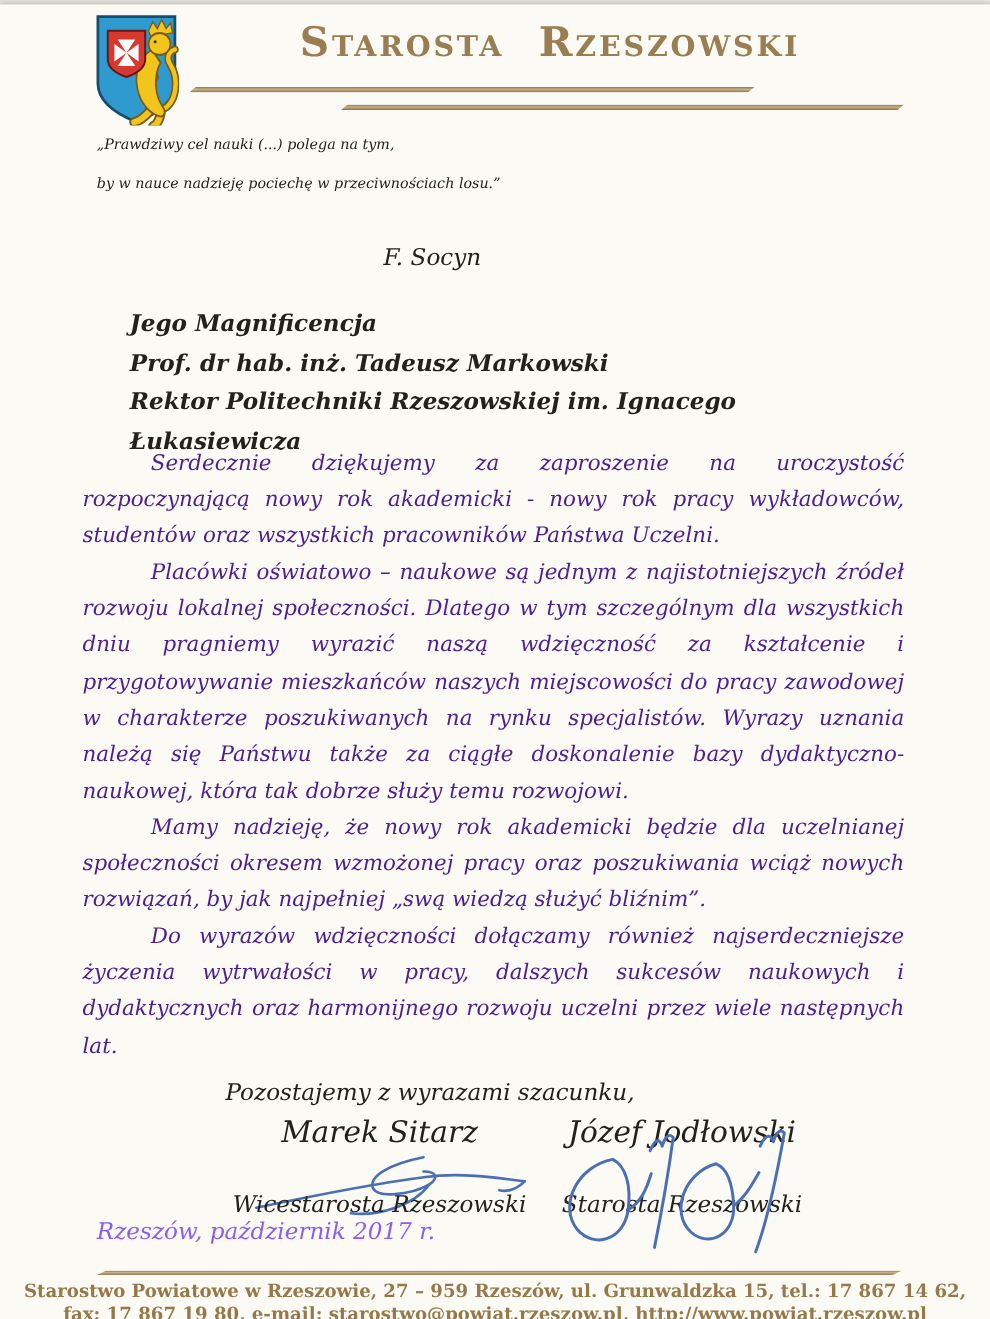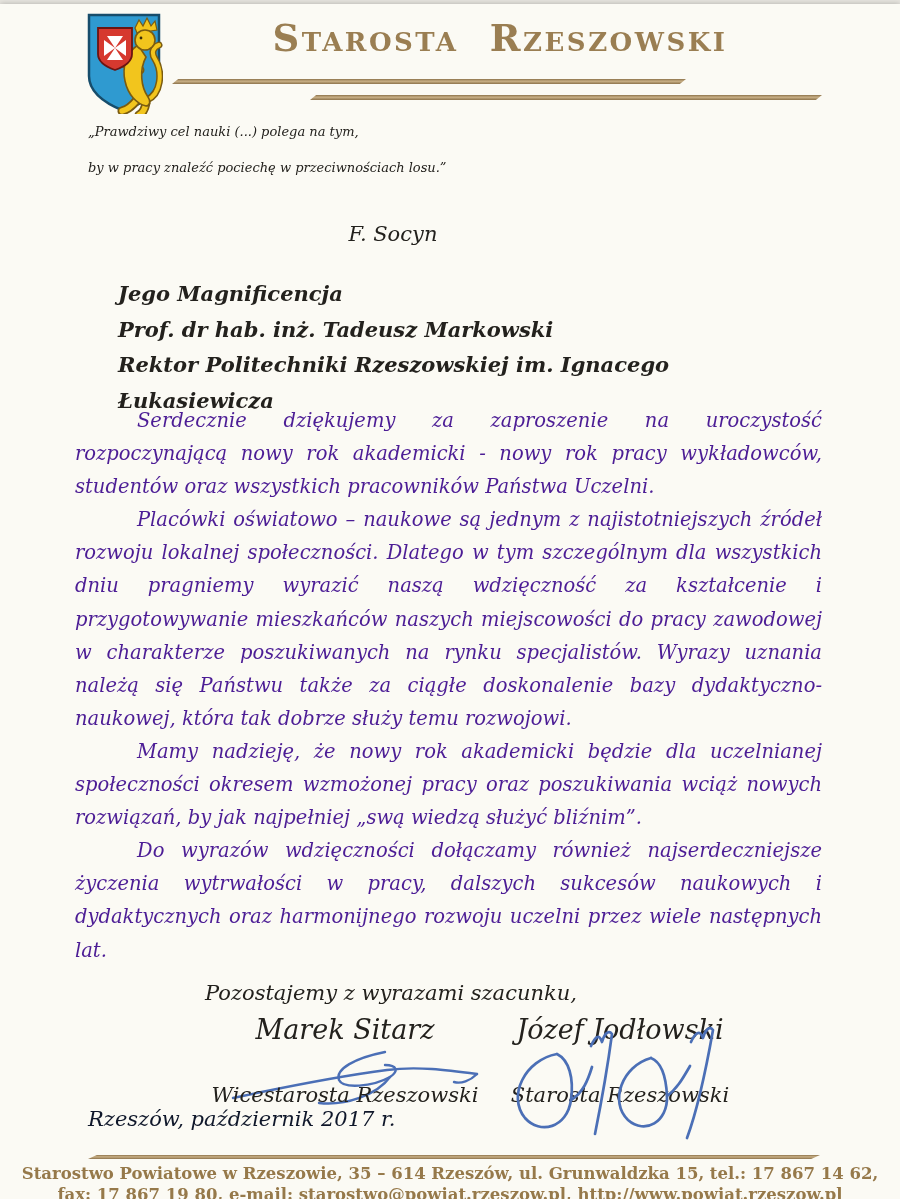--- a/index.html
+++ b/index.html
@@ -57,21 +57,21 @@
   .sig-name.left{left:235px;width:220px;}
   .sig-name.right{left:500px;width:240px;}
   .sig-title{position:absolute;top:1079px;font-style:italic;font-size:21px;color:#23211d;text-align:center;}
   .sig-title.left{left:210px;width:270px;}
   .sig-title.right{left:500px;width:240px;}
   .sig-svg{position:absolute;pointer-events:none;}
   .sig-svg.left{left:225px;top:1032px;width:265px;height:75px;}
   .sig-svg.right{left:495px;top:1012px;width:250px;height:125px;z-index:3;}
   .dateline{
     position:absolute;left:88px;top:1103px;
-    font-style:italic;font-size:21px;color:#0f172a;
+    font-style:italic;font-size:21px;color:#8b5cf6;
   }
   
   .footer-rule{left:88px;top:1151px;width:732px;height:4px;}
   .footer-text{
     position:absolute;left:0;top:1159px;width:900px;text-align:center;
     font-weight:bold;font-size:16.5px;line-height:21px;color:#96794a;
   }
 </style>
 </head>
 <body>
@@ -104,21 +104,21 @@
     <path d="M13,16 H47 V42 Q47,52 30,58 Q13,52 13,42 Z" fill="#d6392f" stroke="#6b1512" stroke-width="1.8"></path>
     <path d="M30,36 L22,24 L38,24 Z  M30,36 L22,48 L38,48 Z  M30,36 L19,28 L19,44 Z  M30,36 L41,28 L41,44 Z" fill="#ffffff"></path>
   </svg>
 
   <div class="title">Starosta Rzeszowski</div>
   <div class="gold-rule rule1"></div>
   <div class="gold-rule rule2"></div>
 
   <div class="quote">
     <div>„Prawdziwy cel nauki (...) polega na tym,</div>
-    <div>by w pracy znaleźć pociechę w przeciwnościach losu.”</div>
+    <div>by w nauce nadzieję pociechę w przeciwnościach losu.”</div>
   </div>
   <div class="quote-author">F. Socyn</div>
 
   <div class="recipient">
     <div>Jego Magnificencja</div>
     <div>Prof. dr hab. inż. Tadeusz Markowski</div>
     <div>Rektor Politechniki Rzeszowskiej im. Ignacego Łukasiewicza</div>
   </div>
 
   <div class="body-text">
@@ -153,17 +153,17 @@
     </g>
   </svg>
 
   <div class="sig-title left">Wicestarosta Rzeszowski</div>
   <div class="sig-title right">Starosta Rzeszowski</div>
 
   <div class="dateline">Rzeszów, październik 2017 r.</div>
 
   <div class="gold-rule footer-rule"></div>
   <div class="footer-text">
-    <div>Starostwo Powiatowe w Rzeszowie, 35 – 614 Rzeszów, ul. Grunwaldzka 15, tel.: 17 867 14 62,</div>
+    <div>Starostwo Powiatowe w Rzeszowie, 27 – 959 Rzeszów, ul. Grunwaldzka 15, tel.: 17 867 14 62,</div>
     <div>fax: 17 867 19 80, e-mail: starostwo@powiat.rzeszow.pl, http://www.powiat.rzeszow.pl</div>
   </div>
 
 </div>
 
 </body></html>

